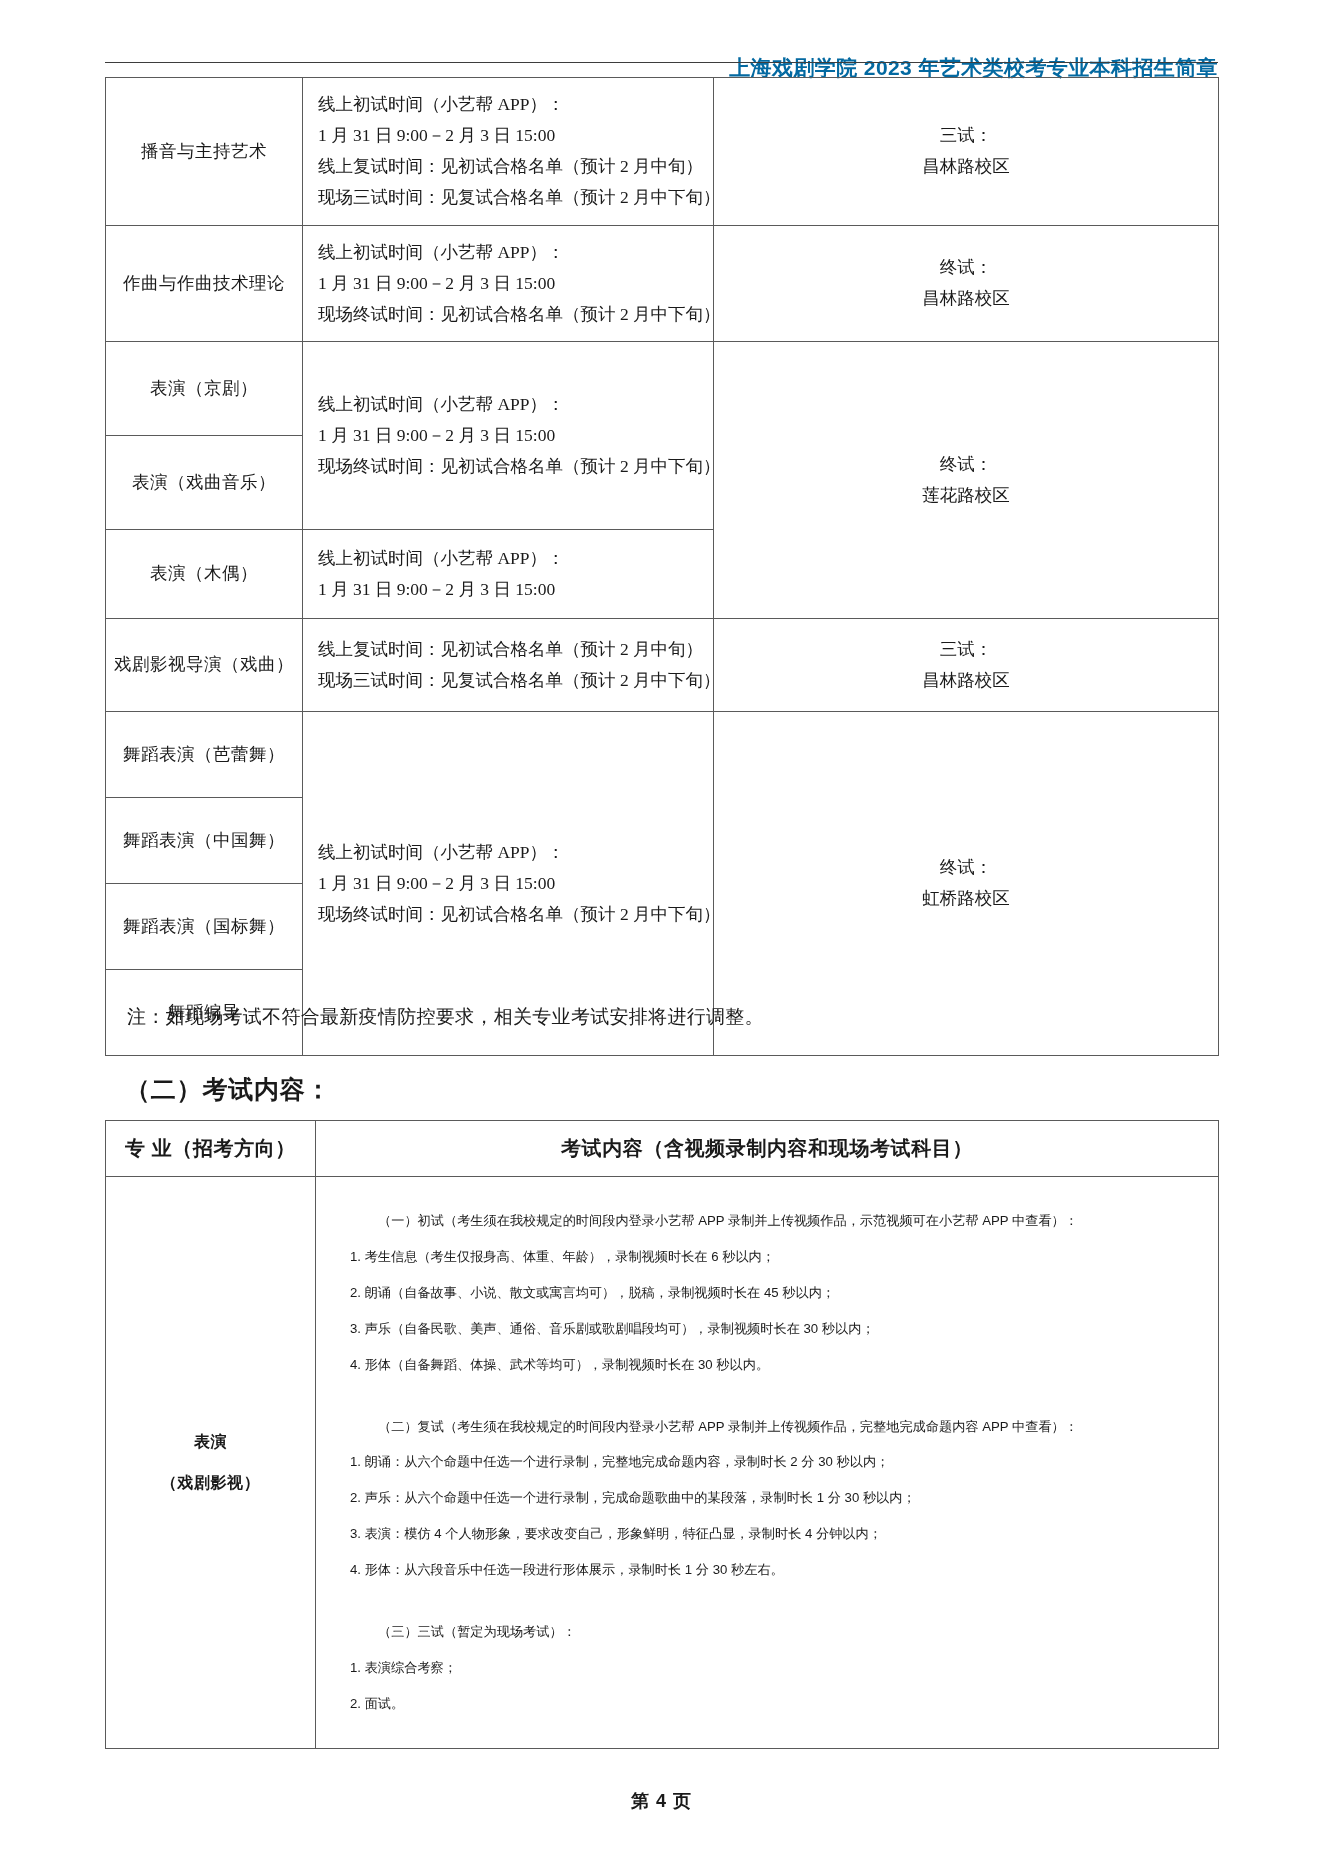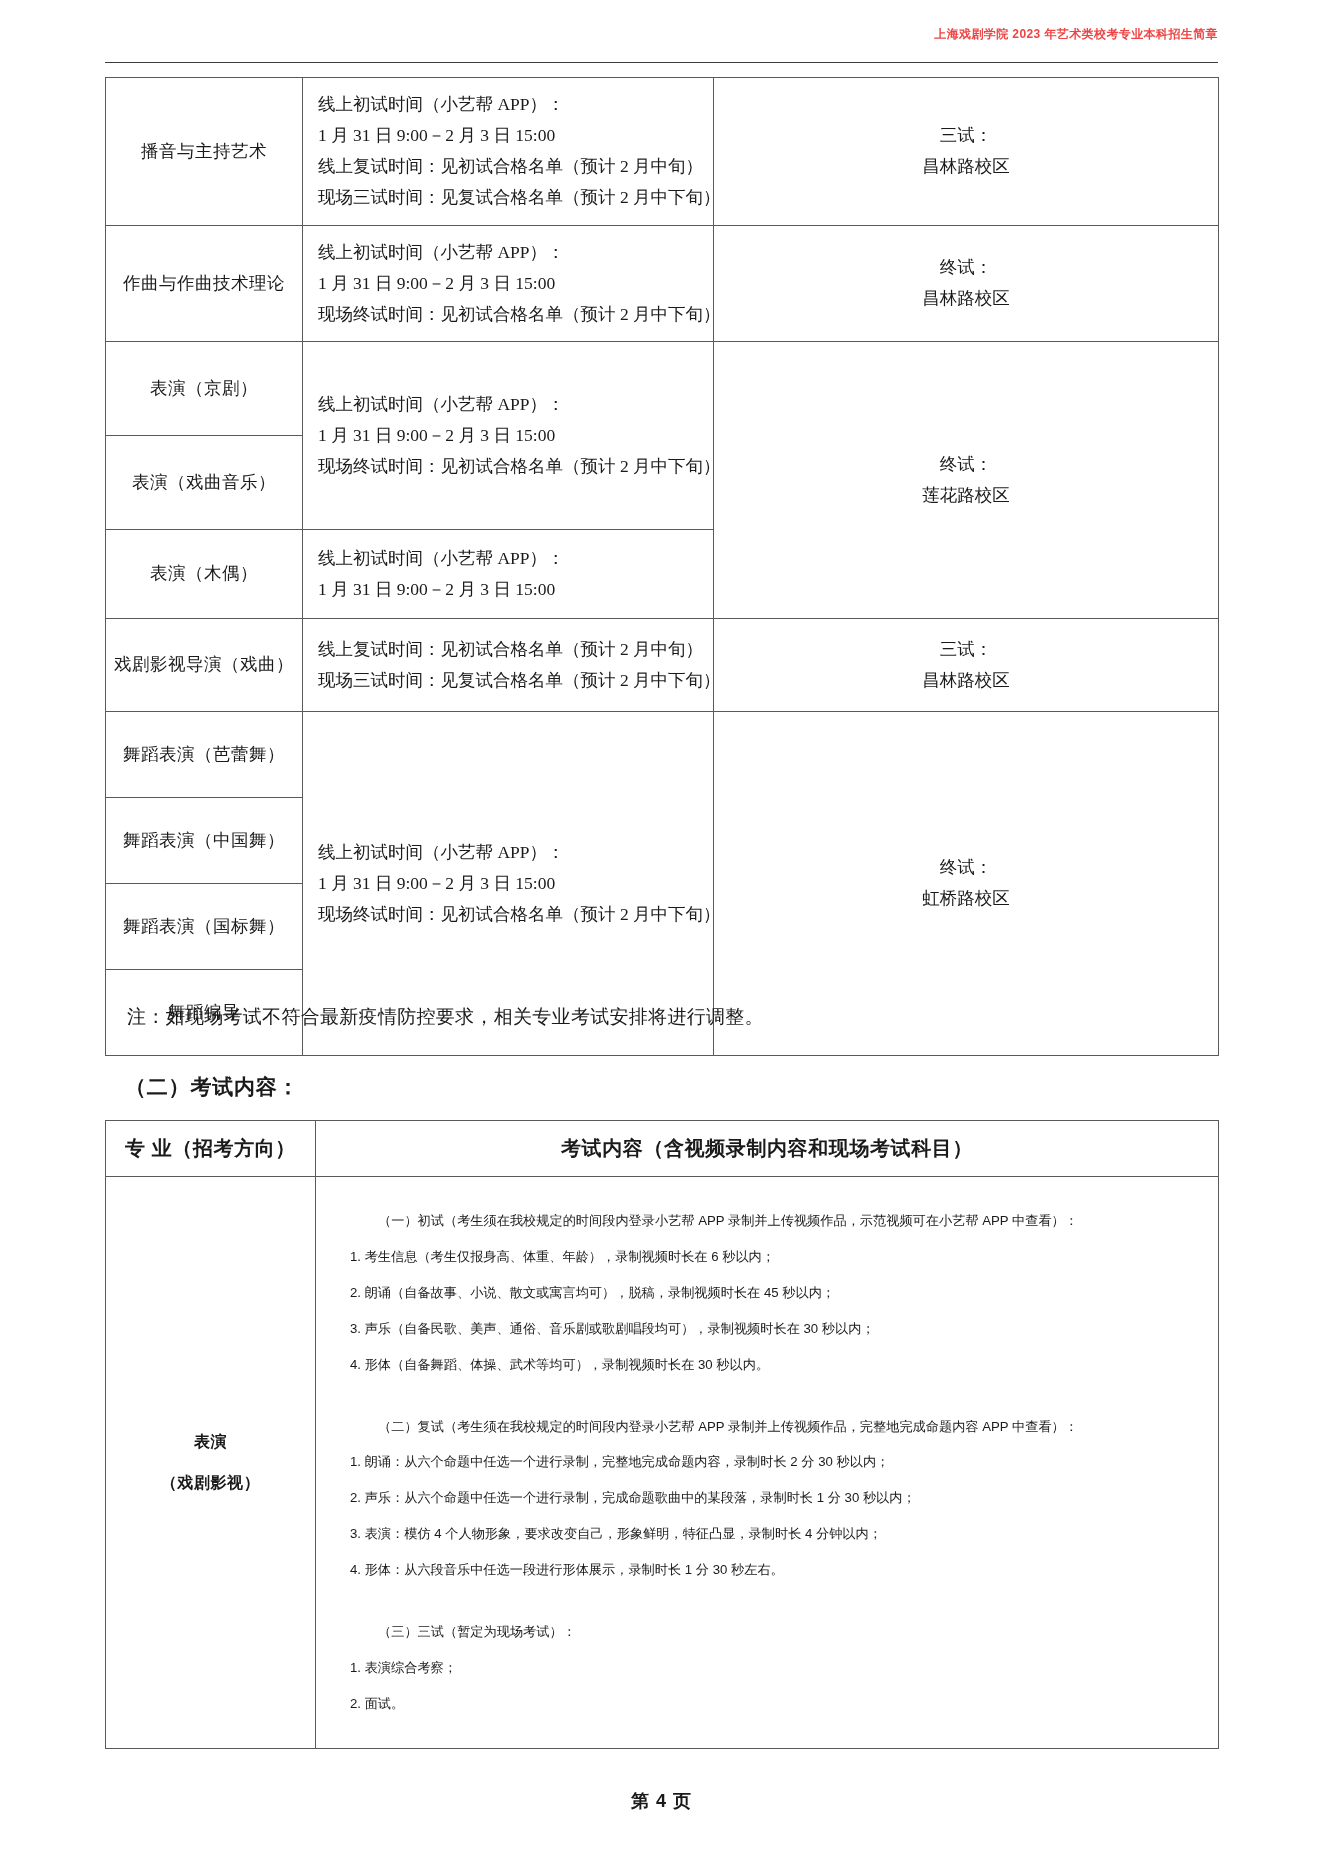--- a/index.html
+++ b/index.html
@@ -20,26 +20,26 @@
     position: relative;
     width: 1323px;
     height: 1871px;
     box-sizing: border-box;
     padding: 0 105px;
   }
 
   
   .doc-header {
     position: absolute;
-    top: 26px;
+    top: 54px;
     left: 105px;
     right: 105px;
     text-align: right;
-    font-size: 12px;
-    color: #ef4444;
+    font-size: 21px;
+    color: #0369a1;
     letter-spacing: .4px;
     font-family: "Liberation Sans", "DejaVu Sans", sans-serif;
     font-weight: 700;
     white-space: nowrap;
   }
   .header-rule {
     position: absolute;
     top: 62px;
     left: 105px;
     right: 105px;
@@ -99,21 +99,21 @@
     font-size: 19px;
     letter-spacing: .3px;
     white-space: nowrap;
   }
 
   
   .section-heading {
     position: absolute;
     top: 1073px;
     left: 125px;
-    font-size: 21px;
+    font-size: 25px;
     font-weight: 700;
     font-family: "Liberation Sans", "DejaVu Sans", sans-serif;
     letter-spacing: .8px;
     white-space: nowrap;
   }
 
   
   .content-wrap {
     position: absolute;
     top: 1120px;

